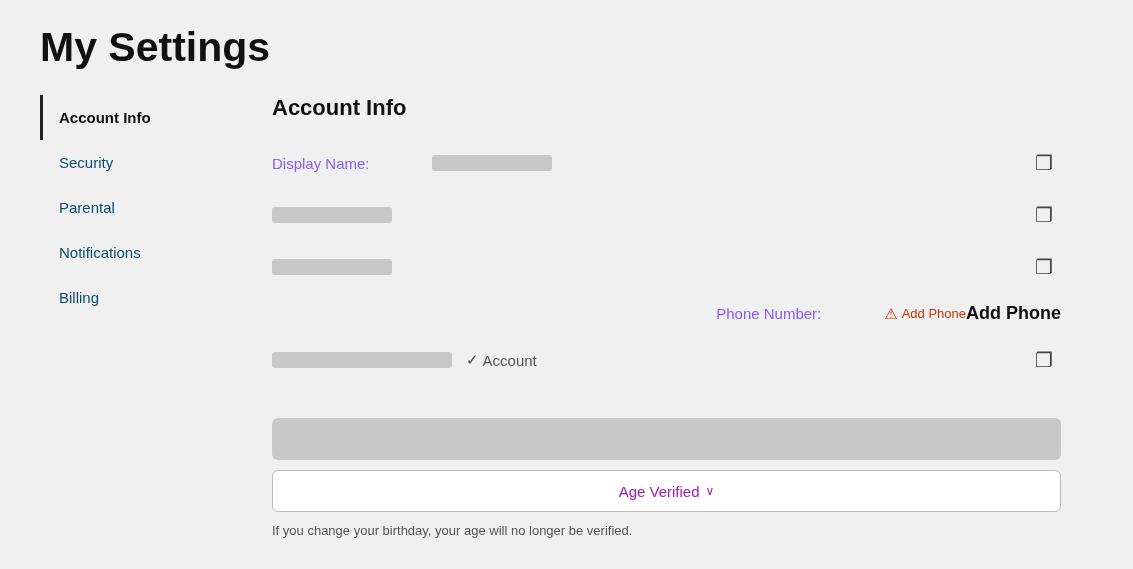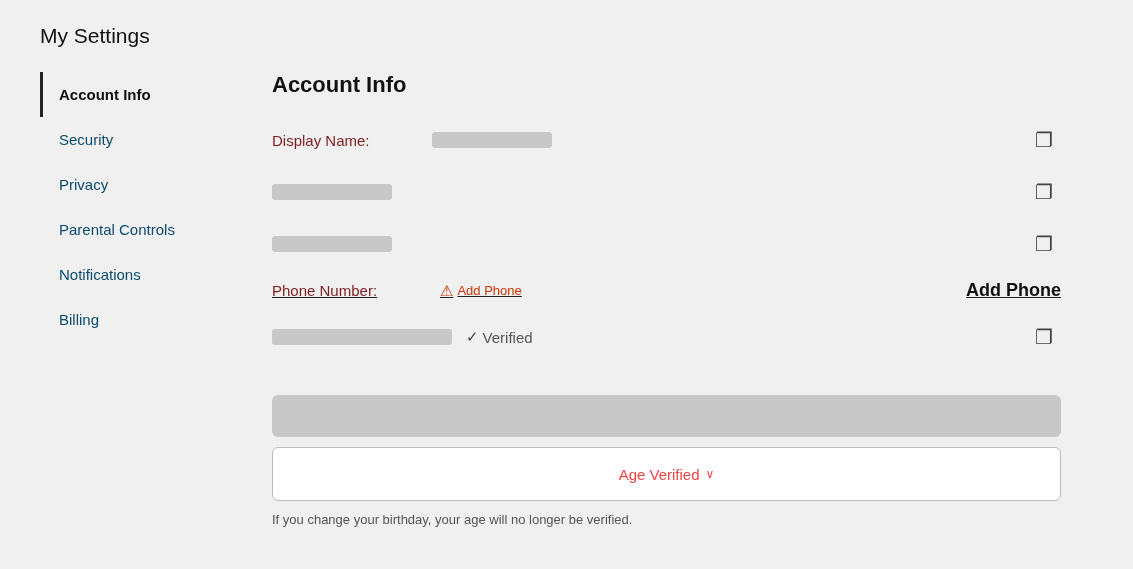--- a/index.html
+++ b/index.html
@@ -9,22 +9,22 @@
       color: #222;
       width: 1133px;
       min-height: 569px;
     }
     .page-wrapper {
       display: flex;
       flex-direction: column;
       padding: 24px 40px 0 40px;
     }
     .page-title {
-      font-size: 21px;
-      font-weight: 400;
+      font-size: 41px;
+      font-weight: 700;
       margin-bottom: 24px;
       color: #111;
     }
     .content-area {
       display: flex;
       gap: 0;
     }
     
     .sidebar {
       width: 200px;
@@ -58,21 +58,21 @@
     
     .info-row {
       display: flex;
       align-items: center;
       padding: 10px 0;
       border-bottom: none;
       position: relative;
     }
     .info-label {
       font-size: 15px;
-      color: #7f1d1d;
+      color: #8b5cf6;
       min-width: 160px;
     }
     .info-value-bar {
       display: inline-block;
       width: 120px;
       height: 16px;
       background: #c8c8c8;
       border-radius: 3px;
       margin-right: 8px;
     }
@@ -82,23 +82,22 @@
     .edit-icon {
       margin-left: auto;
       cursor: pointer;
       font-size: 20px;
       color: #444;
       padding: 4px 8px;
     }
     .phone-row {
       display: flex;
       align-items: center;
-      justify-content: space-between;
+      justify-content: flex-end;
       padding: 10px 0;
-      text-decoration: underline;
     }
     .phone-left {
       display: flex;
       align-items: center;
       gap: 8px;
     }
     .phone-warning {
       color: #cc3300;
       font-size: 13px;
       display: flex;
@@ -156,29 +155,29 @@
       gap: 10px;
     }
     .birthday-bar {
       width: 100%;
       height: 42px;
       background: #c8c8c8;
       border-radius: 6px;
     }
     .age-verified-btn {
       width: 100%;
-      height: 54px;
+      height: 42px;
       border: 1.5px solid #bbb;
       background: #fff;
       border-radius: 6px;
       display: flex;
       align-items: center;
       justify-content: center;
       font-size: 15px;
-      color: #ef4444;
+      color: #a21caf;
       cursor: pointer;
       gap: 6px;
     }
     .age-note {
       font-size: 13px;
       color: #555;
       line-height: 1.4;
     }
     .question-icon {
       display: inline-flex;
@@ -204,24 +203,21 @@
   <div class="content-area">
 
     <nav class="sidebar">
       <div class="sidebar-item active">
         <span>Account Info</span>
       </div>
       <div class="sidebar-item">
         <span>Security</span>
       </div>
       <div class="sidebar-item">
-        <span>Privacy</span>
-      </div>
-      <div class="sidebar-item">
-        <span>Parental Controls</span>
+        <span>Parental</span>
       </div>
       <div class="sidebar-item">
         <span>Notifications</span>
       </div>
       <div class="sidebar-item">
         <span>Billing</span>
       </div>
     </nav>
 
     <main class="main-content">
@@ -253,21 +249,21 @@
               <span>Add Phone</span>
             </span>
           </div>
           <span class="add-phone-right">Add Phone</span>
         </div>
 
         <div class="info-row">
           <span class="info-value-bar long"></span>
           <span class="verified-badge">
             <span class="verified-check">✓</span>
-            <span>Verified</span>
+            <span>Account</span>
           </span>
           <span class="edit-icon">❐</span>
         </div>
       </div>
 
       <div class="personal-section">
 
         <div class="personal-row">
           <div class="personal-right">
             <div class="birthday-bar"></div>

